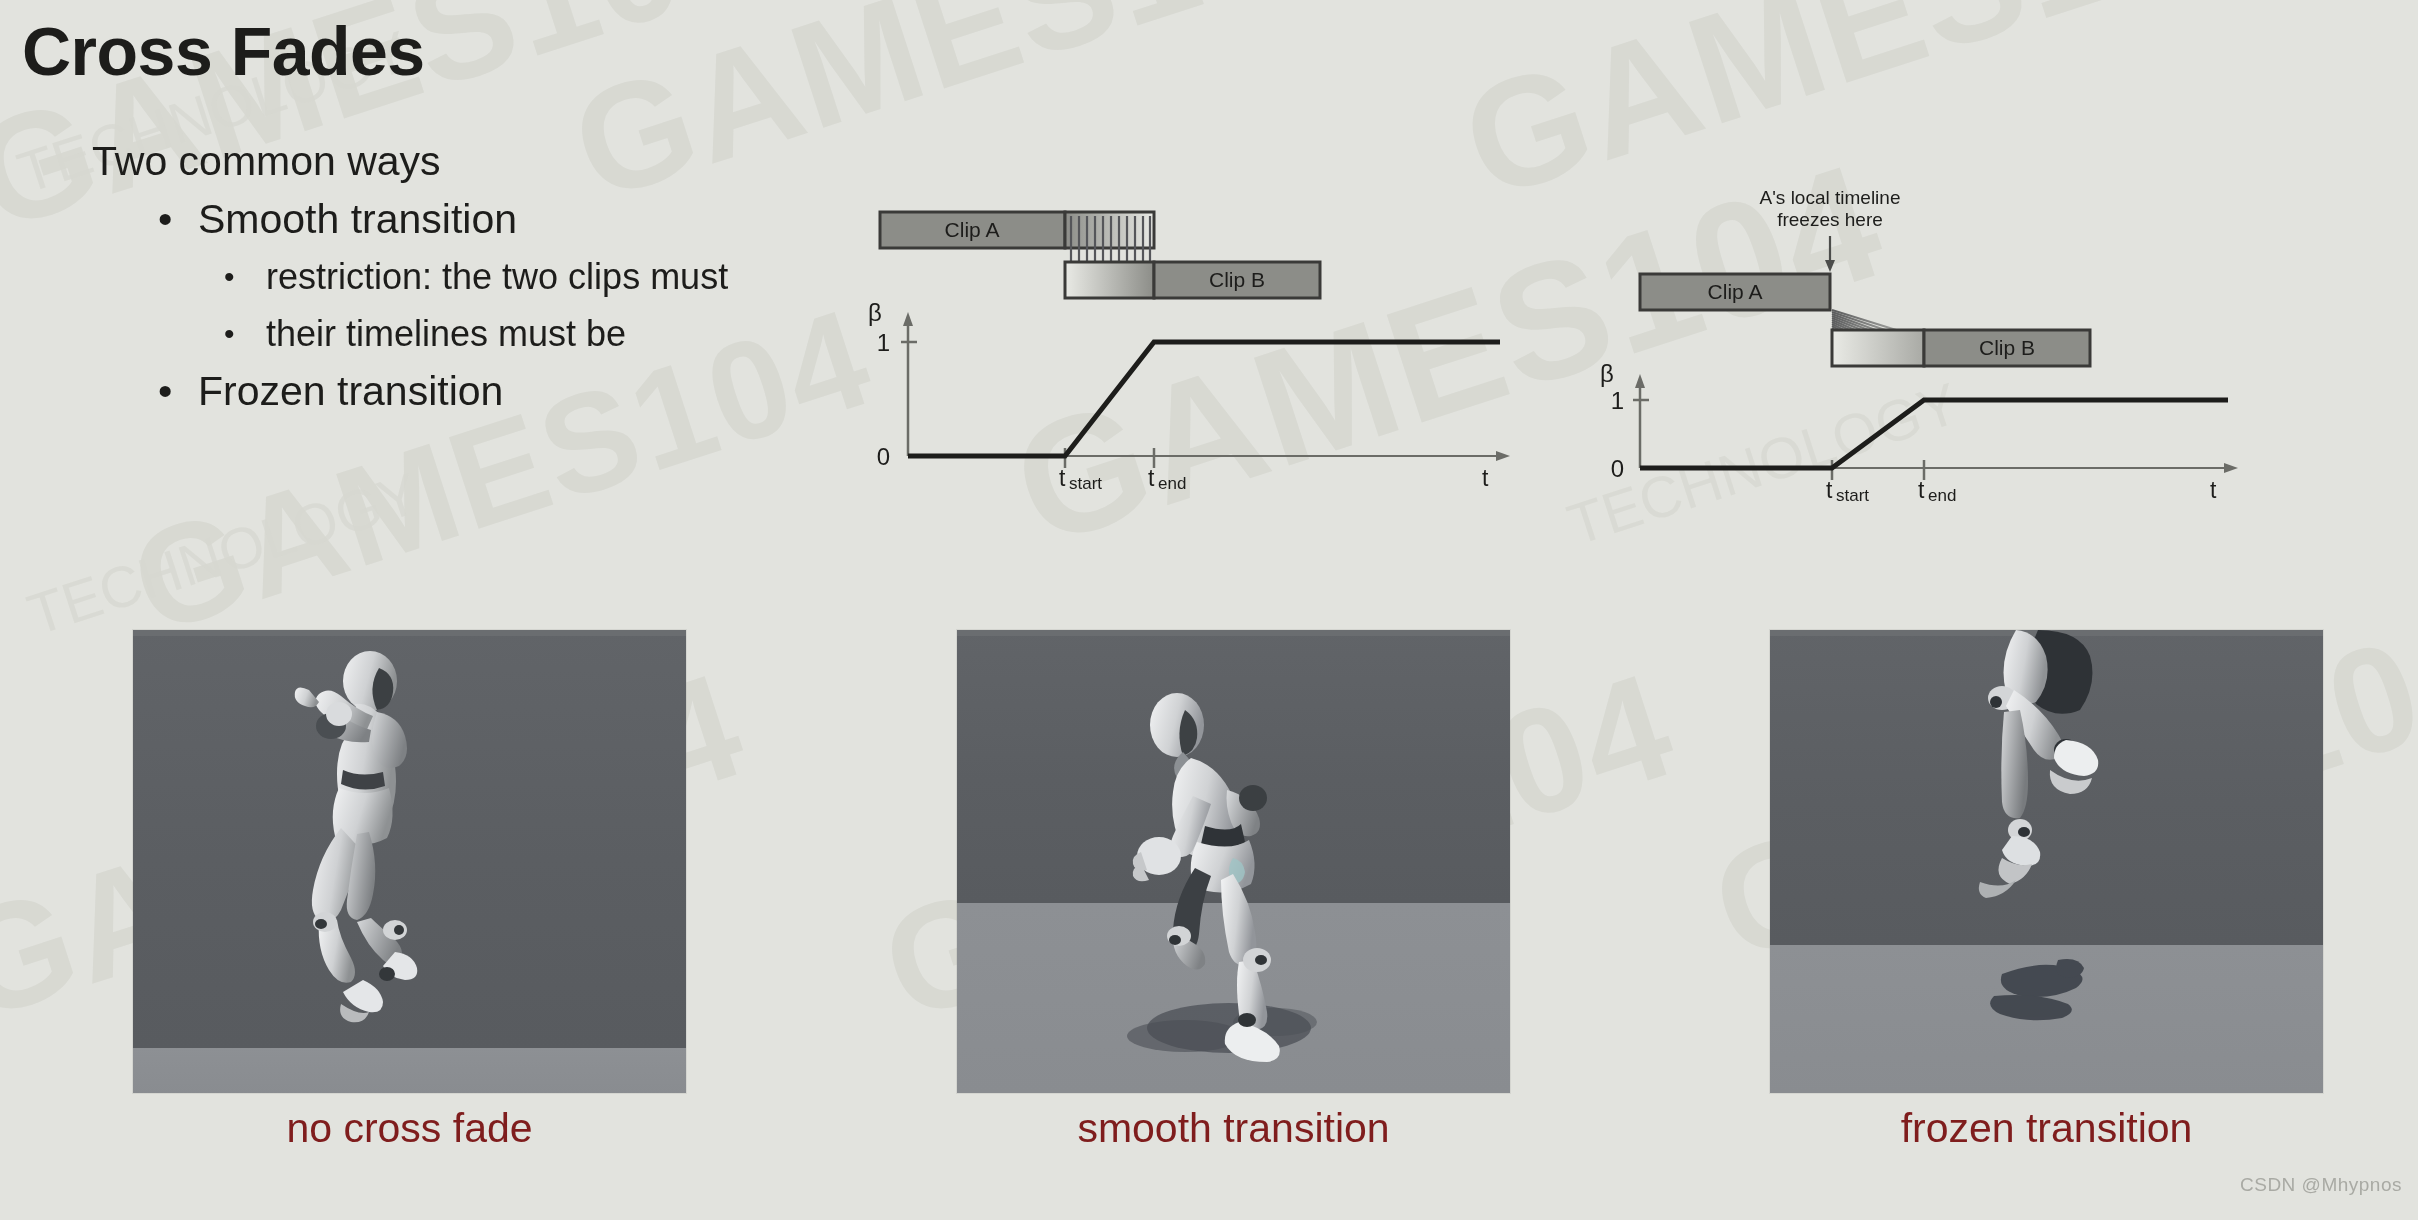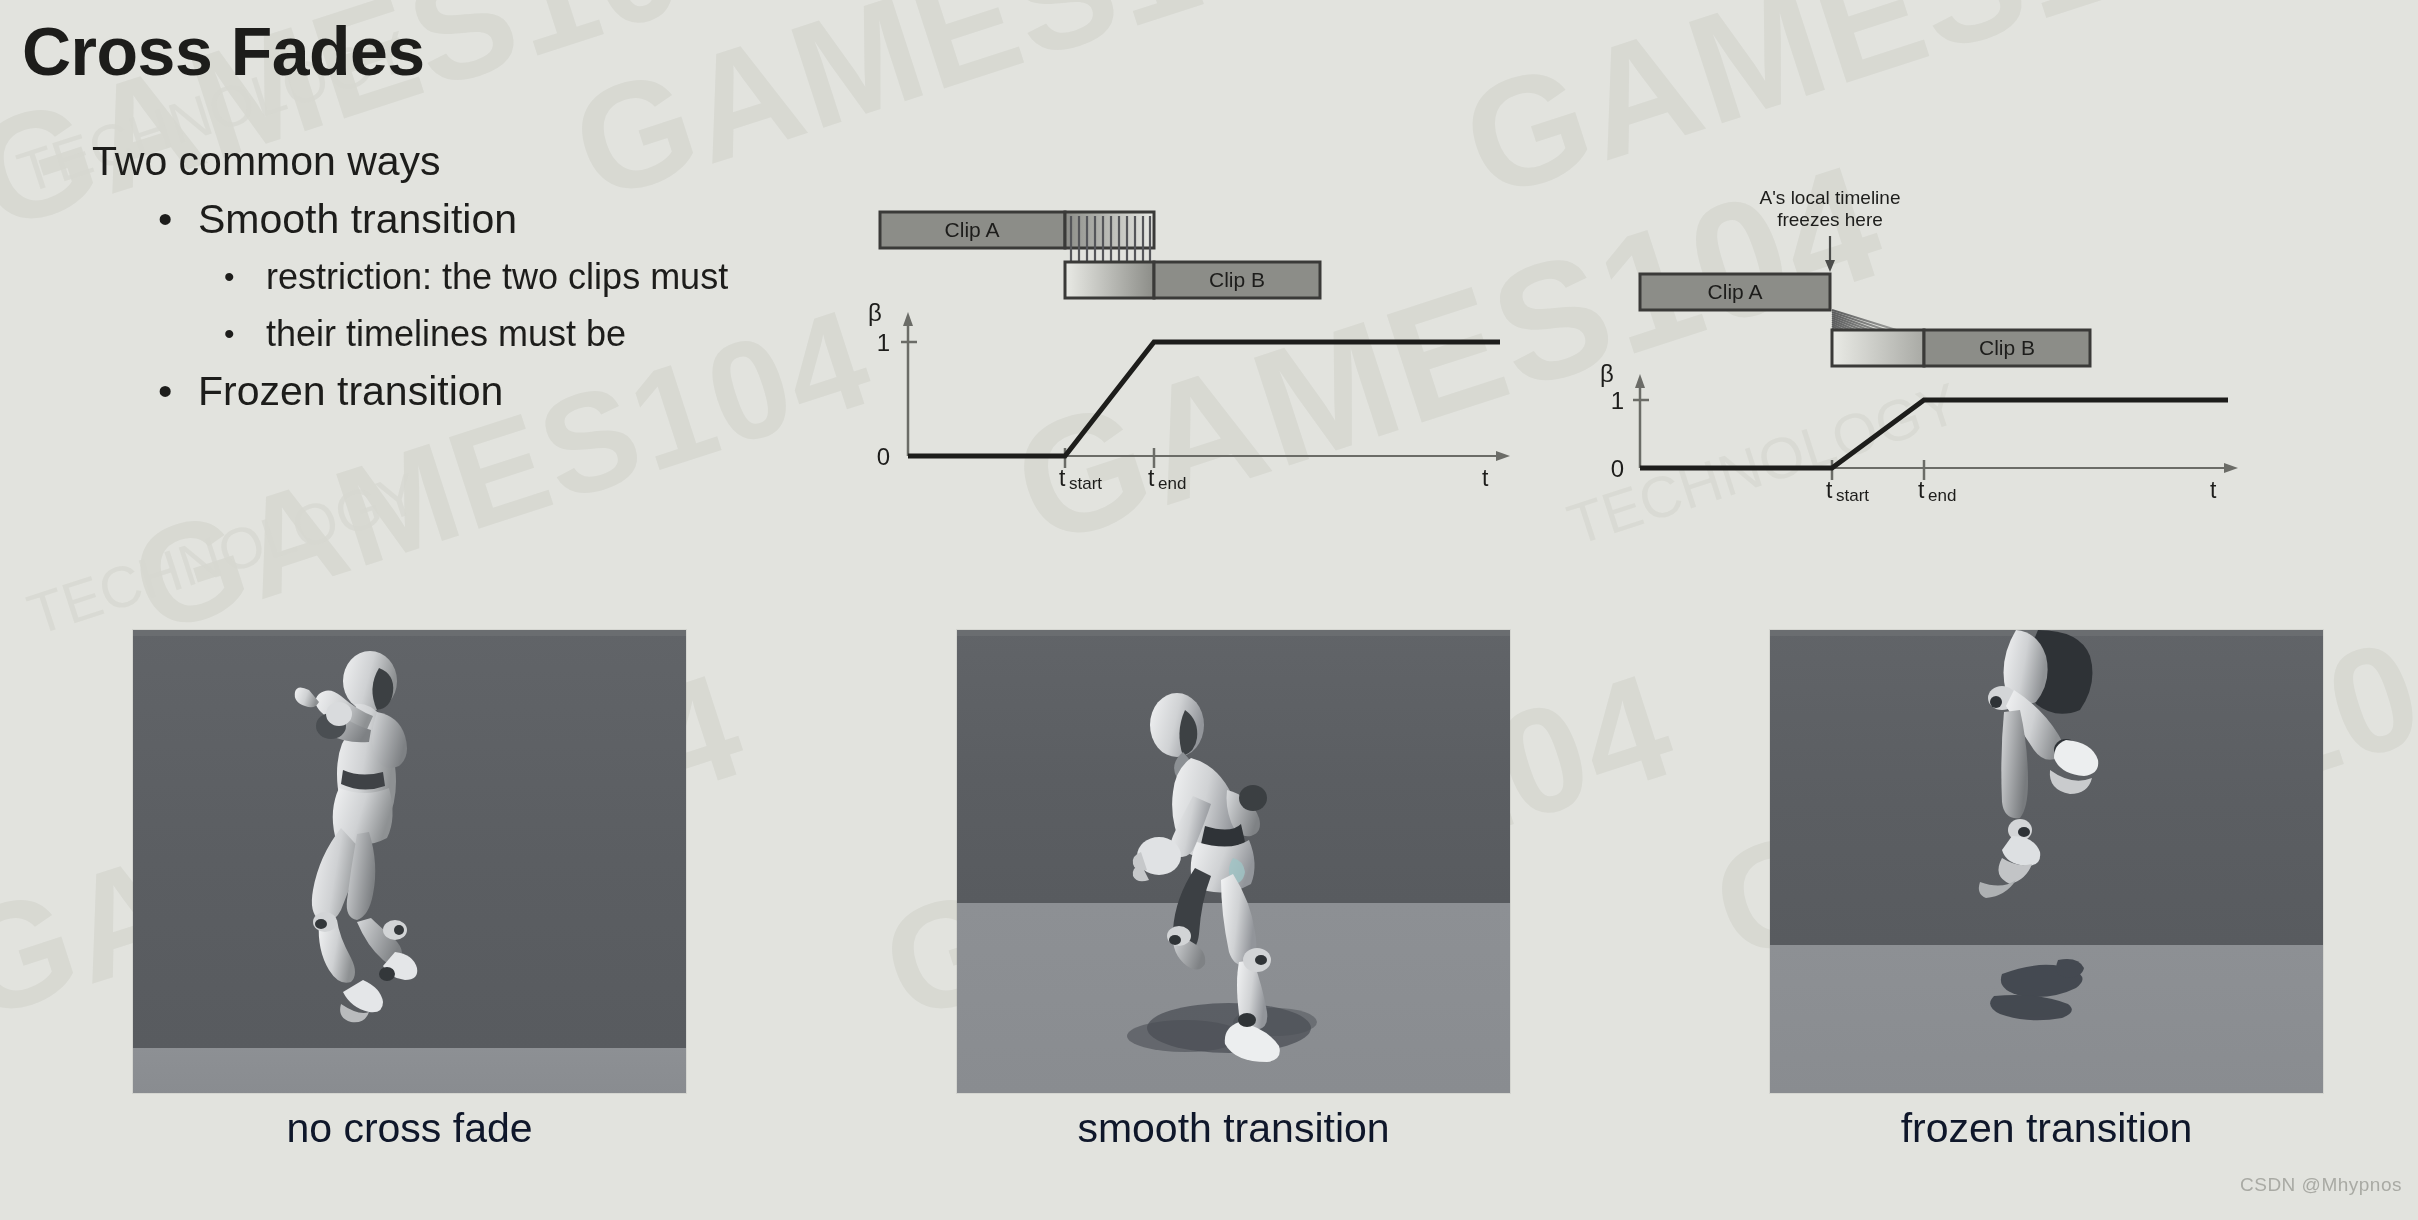--- a/index.html
+++ b/index.html
@@ -105,21 +105,21 @@
     position: absolute; left: 0; right: 0; top: 0;
     background: linear-gradient(180deg, #616468 0%, #5b5e62 55%, #585b5f 100%);
   }
   .panel .floor {
     position: absolute; left: 0; right: 0; bottom: 0;
     background: linear-gradient(180deg, #8d9094 0%, #898c90 100%);
   }
   .caption {
     position: absolute;
     font-size: 41px;
-    color: #0f172a;
+    color: #7f1d1d;
     text-align: center;
     white-space: nowrap;
   }
 
   #credit {
     position: absolute;
     right: 16px;
     bottom: 24px;
     font-size: 19px;
     color: #a9aaa4;

